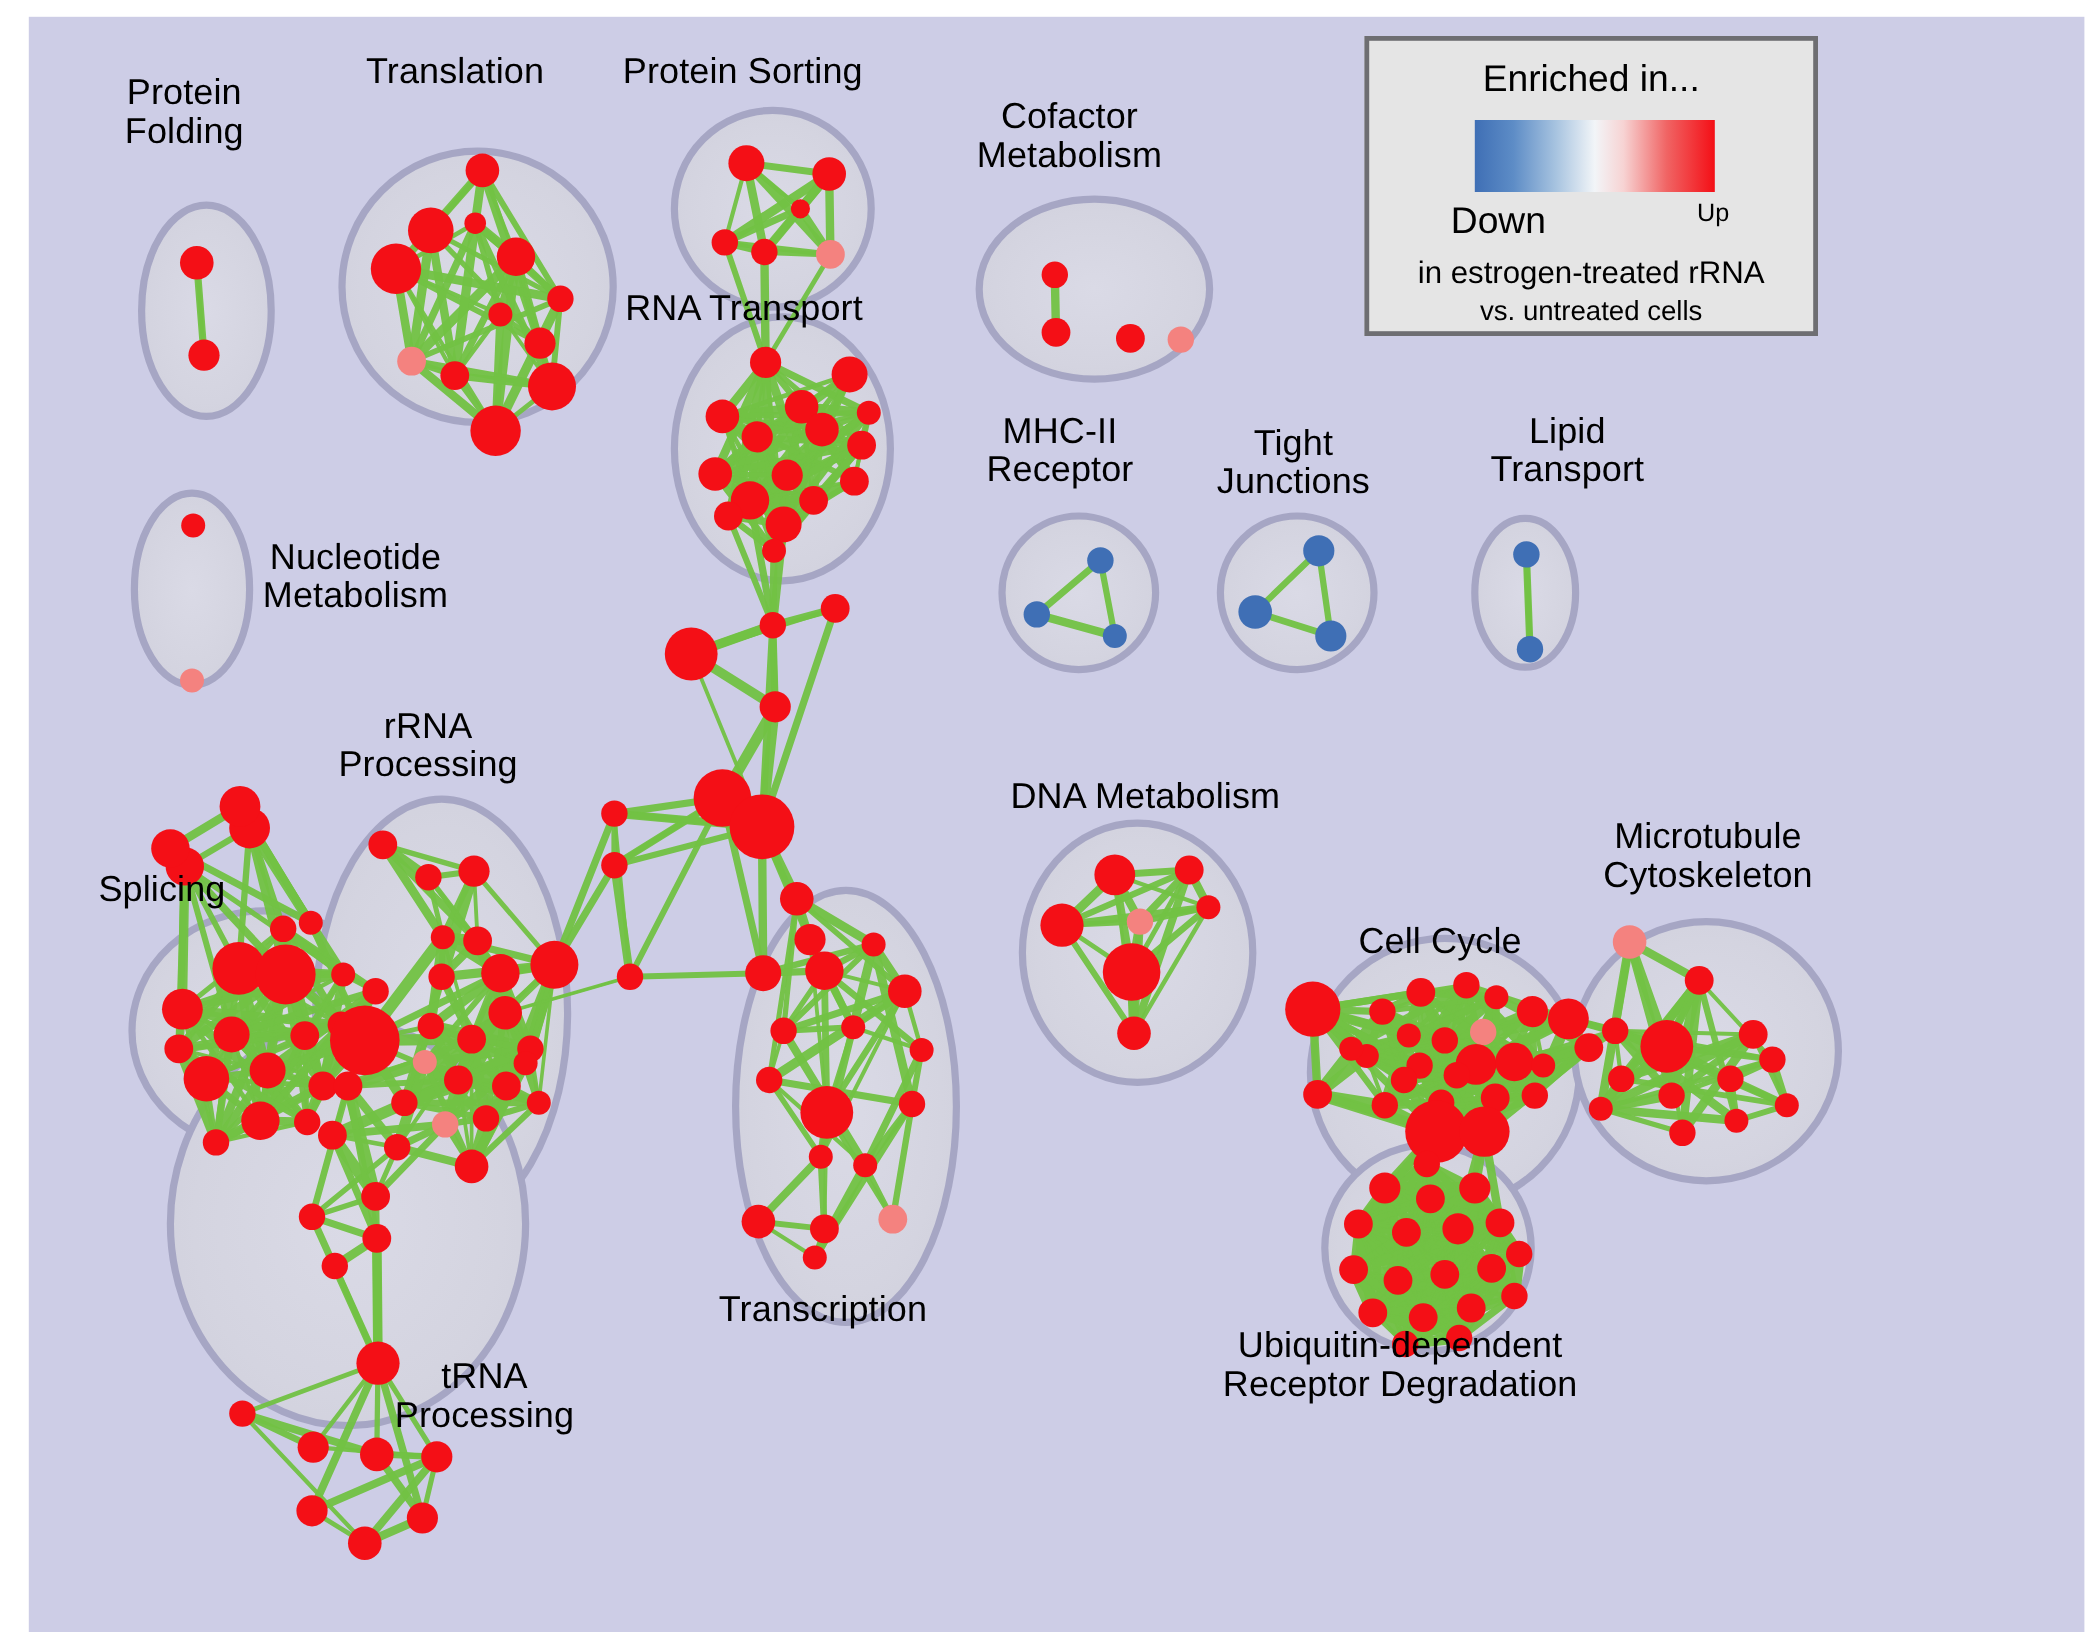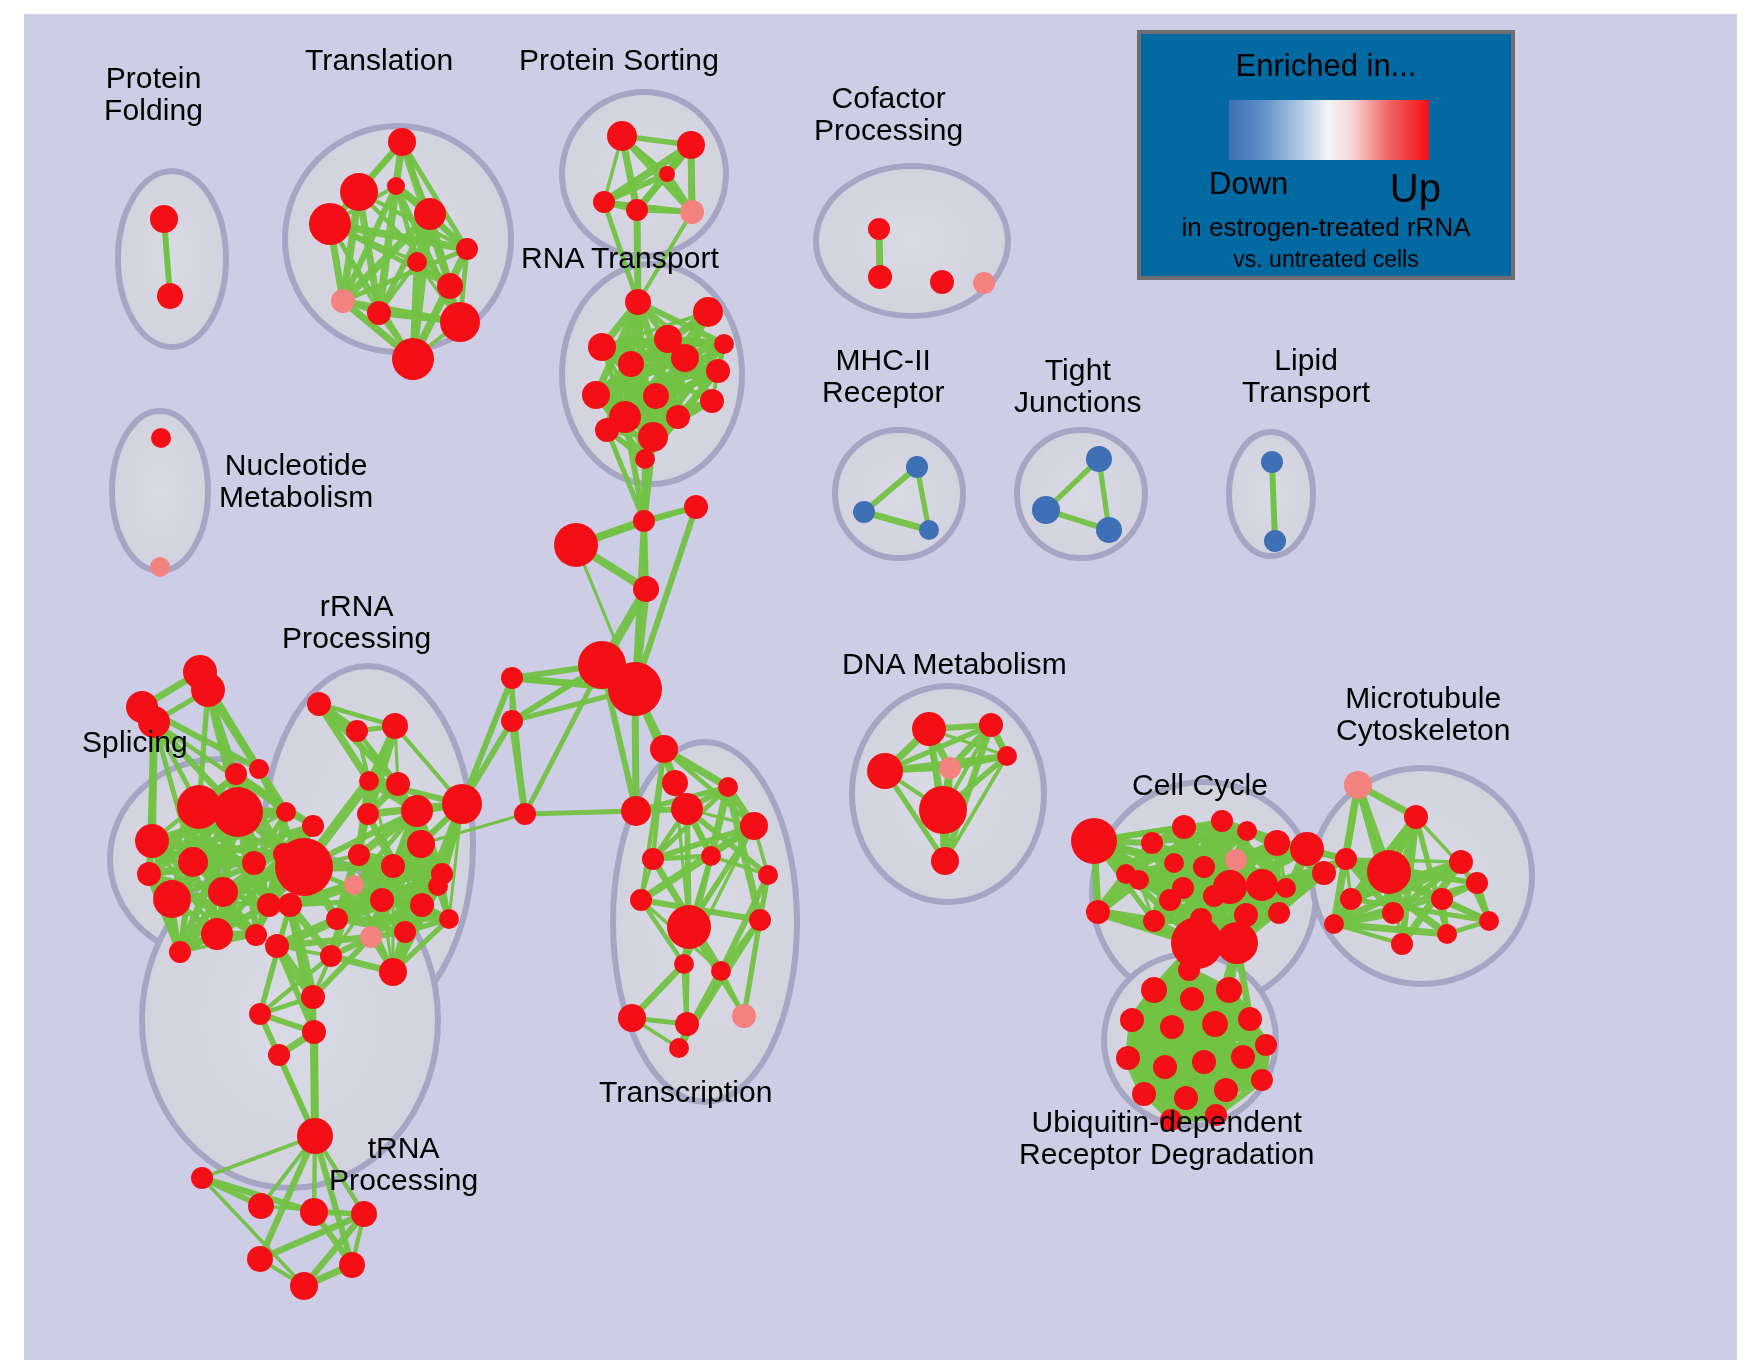--- a/index.html
+++ b/index.html
@@ -5,28 +5,28 @@
 <style>
   html,body{margin:0;padding:0;background:#ffffff;}
   body{font-family:"Liberation Sans", sans-serif;}
   #stage{position:relative;width:1750px;height:1360px;background:#ffffff;overflow:hidden;}
   #canvas{position:absolute;left:24px;top:14px;width:1713px;height:1346px;background:#cdcde6;}
   #net{position:absolute;left:0;top:0;width:1713px;height:1346px;}
   .clabel{position:absolute;color:#000;font-size:30px;line-height:1.08;font-weight:400;
           text-align:center;white-space:pre;letter-spacing:.1px;}
   
   #legend{position:absolute;left:1113px;top:16px;width:378px;height:250px;
-          background:#0369a1;border:4px solid #6e6e72;box-sizing:border-box;}
+          background:#e5e5e5;border:4px solid #6e6e72;box-sizing:border-box;}
   #legend .ltitle{position:absolute;left:0;top:14px;width:100%;text-align:center;
                   font-size:31px;color:#000;}
   #legend .bar{position:absolute;left:88px;top:66px;width:200px;height:60px;
       background:linear-gradient(to right,#3f6fb5 0%,#5d8cc6 16%,#a8c4e0 34%,#f2f5f8 50%,
                                  #f7d3d3 62%,#f06464 80%,#f40f16 100%);}
   #legend .ldown{position:absolute;left:68px;top:132px;font-size:31px;color:#000;}
-  #legend .lup{position:absolute;right:70px;top:132px;font-size:40px;color:#000;}
+  #legend .lup{position:absolute;right:70px;top:132px;font-size:21px;color:#000;}
   #legend .lsub1{position:absolute;left:0;top:178px;width:100%;text-align:center;font-size:26px;color:#000;}
   #legend .lsub2{position:absolute;left:0;top:212px;width:100%;text-align:center;font-size:23px;color:#000;}
 </style>
 </head>
 <body>
 
 <div id="stage">
   <div id="canvas">
 
     <svg id="net" viewBox="0 0 1713 1346">
@@ -1154,21 +1154,21 @@
         </g>
     </svg>
 
     <div id="labels">
         <div class="clabel" style="left: 80px; top: 48px;">Protein
 Folding</div>
         <div class="clabel" style="left: 281px; top: 30px;">Translation</div>
         <div class="clabel" style="left: 495px; top: 30px;">Protein Sorting</div>
         <div class="clabel" style="left: 497px; top: 228px;">RNA Transport</div>
         <div class="clabel" style="left: 790px; top: 68px;">Cofactor
-Processing</div>
+Metabolism</div>
         <div class="clabel" style="left: 195px; top: 435px;">Nucleotide
 Metabolism</div>
         <div class="clabel" style="left: 798px; top: 330px;">MHC-II
 Receptor</div>
         <div class="clabel" style="left: 990px; top: 340px;">Tight
 Junctions</div>
         <div class="clabel" style="left: 1178px; top: 330px; margin-left: 40px;">Lipid
 Transport</div>
         <div class="clabel" style="left: 58px; top: 712px;">Splicing</div>
         <div class="clabel" style="left: 258px; top: 576px;">rRNA

